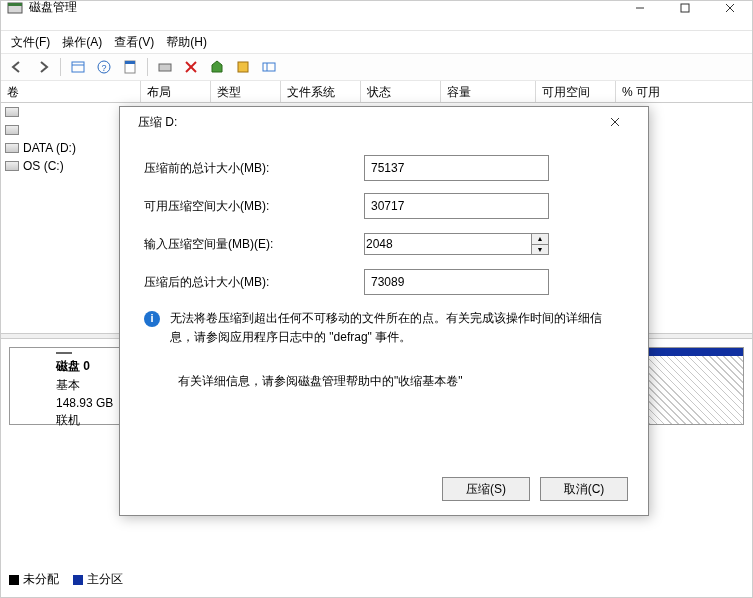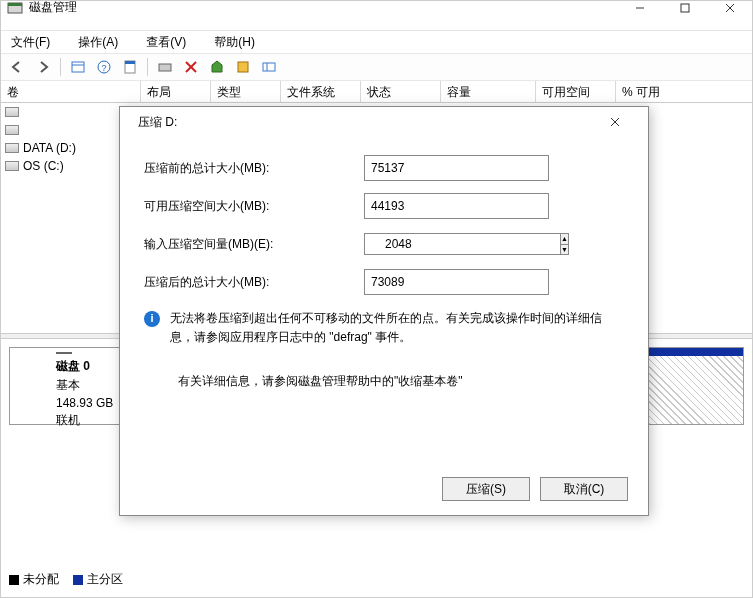--- a/index.html
+++ b/index.html
@@ -7,21 +7,21 @@
 
   
   .titlebar { height: 30px; display: flex; align-items: center; padding: 0 0 16px 6px; border-bottom: 1px solid #e5e5e5; }
   .titlebar .appicon { width: 16px; height: 16px; margin-right: 6px; }
   .titlebar .title { flex: 1; font-size: 12px; }
   .win-controls { display: flex; height: 100%; }
   .win-btn { width: 45px; height: 100%; display:flex; align-items:center; justify-content:center; }
   .win-btn svg { width:10px; height:10px; }
 
   
-  .menubar { height: 22px; display: flex; align-items: flex-end; padding: 0 6px; gap: 20px; }
+  .menubar { height: 22px; display: flex; align-items: flex-end; padding: 0 6px; gap: 4px; }
   .menubar span { padding: 2px 4px; }
 
   
   .toolbar { height: 28px; border-top:1px solid #e8e8e8; border-bottom:1px solid #e8e8e8; display:flex; align-items:center; padding:0 4px; gap:2px; background:#fdfdfd;}
   .tbtn { width:24px; height:22px; display:flex; align-items:center; justify-content:center; border:1px solid transparent;}
   .tbtn svg { width:16px; height:16px; }
   .tsep { width:1px; height:18px; background:#d0d0d0; margin:0 3px;}
 
   
   .listheader { height:22px; display:flex; background:#fff; border-bottom:1px solid #ccc;}
@@ -61,21 +61,21 @@
   
   .modal { position:absolute; left:118px; top:105px; width:530px; height:410px; background:#fff; border:1px solid #888; box-shadow:2px 2px 12px rgba(0,0,0,0.25);}
   .modal-title { height:30px; display:flex; align-items:center; padding:0 18px; font-size:12px;}
   .modal-title .t { flex:1;}
   .modal-close { width:30px; text-align:center; font-size:14px;}
   .modal-body { padding:12px 24px 8px 24px;}
   .frow { display:flex; align-items:center; height:38px;}
   .flabel { width:220px; font-size:12px;}
   .fval { width:185px; height:22px; border:1px solid #888; padding:12px 6px; font-size:12px; background:#fff; display:flex; align-items:center;}
   .spinner { width:185px; height:22px; display:flex;}
-  .spinner input { flex:1; border:1px solid #888; border-right:none; padding:2px 20px; font-size:12px;}
+  .spinner input { flex:1; border:1px solid #888; border-right:none; padding:2px 1px; font-size:12px;}
   .spinbtns { width:18px; display:flex; flex-direction:column; border:1px solid #888;}
   .spinbtns div{flex:1; display:flex; align-items:center; justify-content:center; font-size:7px; background:#efefef; border-bottom:1px solid #888;}
   .spinbtns div:last-child{border-bottom:none;}
   .info-row { display:flex; gap:10px; margin-top:8px; font-size:12px; line-height:1.6;}
   .info-icon { width:16px; height:16px; border-radius:50%; background:#1e72d0; color:#fff; font-weight:bold; display:flex; align-items:center; justify-content:center; font-size:11px; flex-shrink:0; margin-top:2px;}
   .modal-ref { margin:26px 0 0 34px; font-size:12px;}
   .modal-footer { position:absolute; bottom:14px; right:20px; display:flex; gap:10px;}
   .mbtn { width:88px; height:24px; border:1px solid #888; background:#efefef; font-size:12px; display:flex; align-items:center; justify-content:center;}
 
   .container { position:relative; width:753px; height:598px; border:1px solid #ccc;}
@@ -243,21 +243,21 @@
           </svg>
       </span>
     </div>
     <div class="modal-body">
       <div class="frow">
         <div class="flabel">压缩前的总计大小(MB):</div>
         <div class="fval">75137</div>
       </div>
       <div class="frow">
         <div class="flabel">可用压缩空间大小(MB):</div>
-        <div class="fval">44193</div>
+        <div class="fval">30717</div>
       </div>
       <div class="frow">
         <div class="flabel">输入压缩空间量(MB)(E):</div>
         <div class="spinner">
           <input type="text" value="2048" style="">
           <div class="spinbtns">
             <div>▲</div>
             <div>▼</div>
           </div>
         </div>

